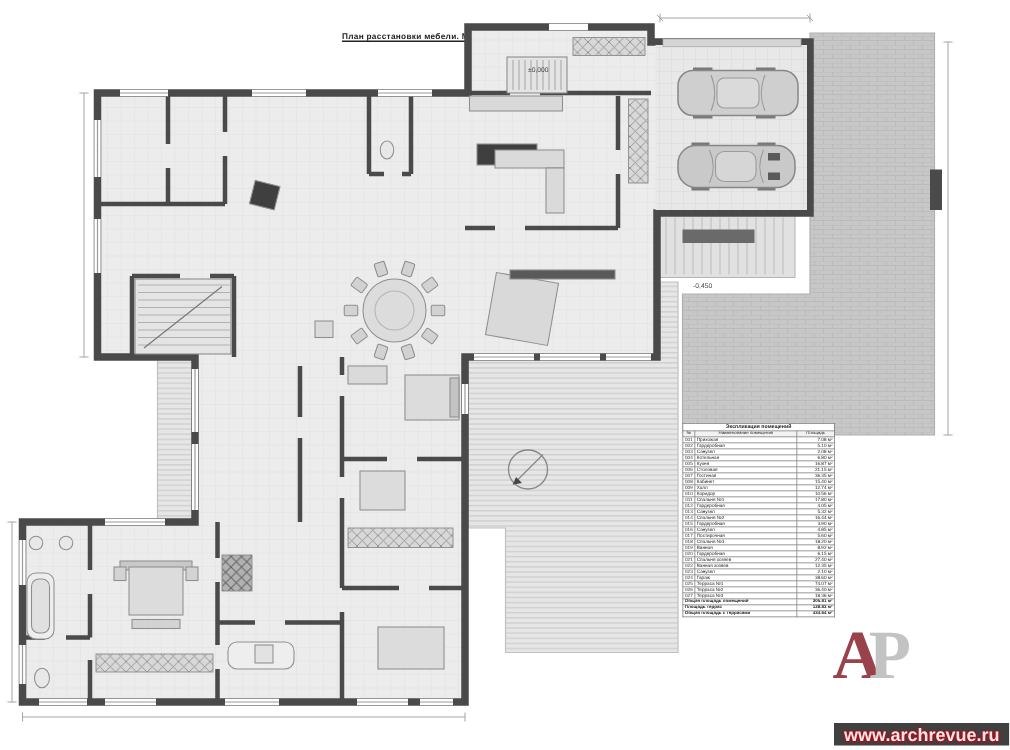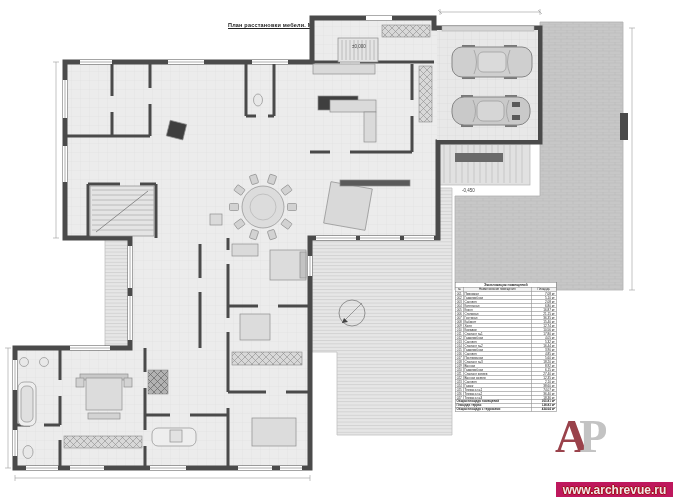--- a/index.html
+++ b/index.html
@@ -20,21 +20,21 @@
   table.legend col.c-num{width:16px;} table.legend col.c-name{width:136px;}
   table.legend col.c-area{width:50px;}
   table.legend td.num{text-align:center;color:#333;}
   table.legend td.area{text-align:right;}
   table.legend tr.total td{font-weight:bold;font-size:6px;}
   
   .logo{position:absolute;left:555px;top:408px;font-family:Liberation Serif, serif;
         font-weight:bold;font-size:46px;line-height:58px;}
   .logo .a{color:#9a424b;} .logo .p{color:#c3c3c3;margin-left:-9px;}
   .site-strip{position:absolute;left:556px;top:482px;width:117px;height:15px;
-        background:#be185d;display:flex;align-items:center;justify-content:center;}
+        background:#404040;display:flex;align-items:center;justify-content:center;}
   .site-url{font-size:12px;font-weight:bold;color:#efe9e9;letter-spacing:0;
         text-shadow:1px 0 0 #a40f1c,-1px 0 0 #a40f1c,0 1px 0 #a40f1c,0 -1px 0 #a40f1c;}
 </style>
 </head>
 <body>
 
 <div class="canvas">
 
   <div class="sheet-title">План расстановки мебели. М 1:50.</div>
 

